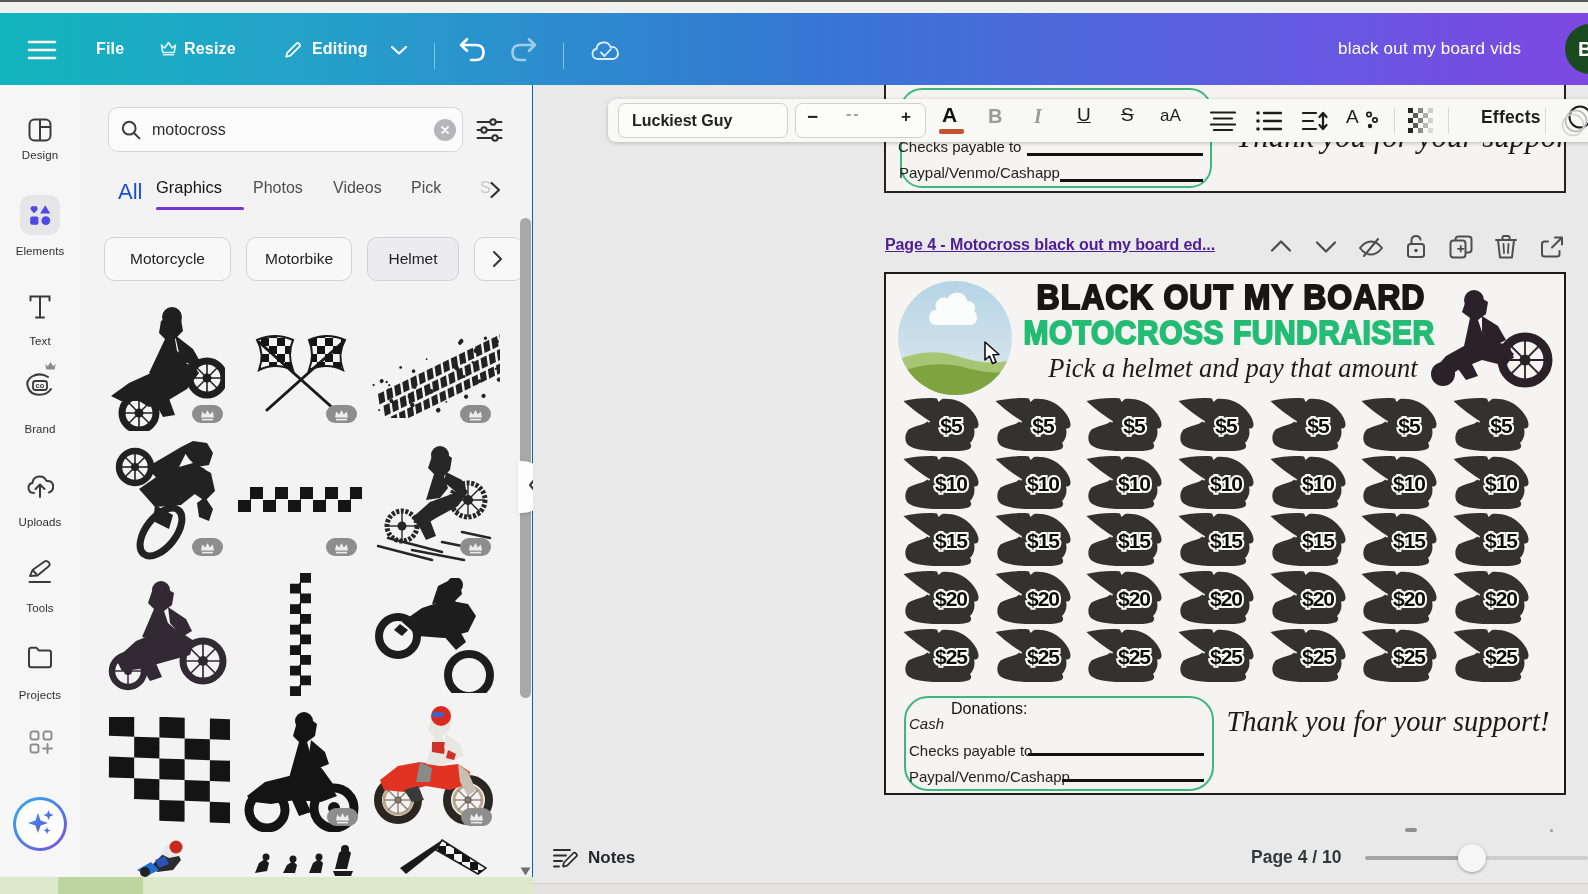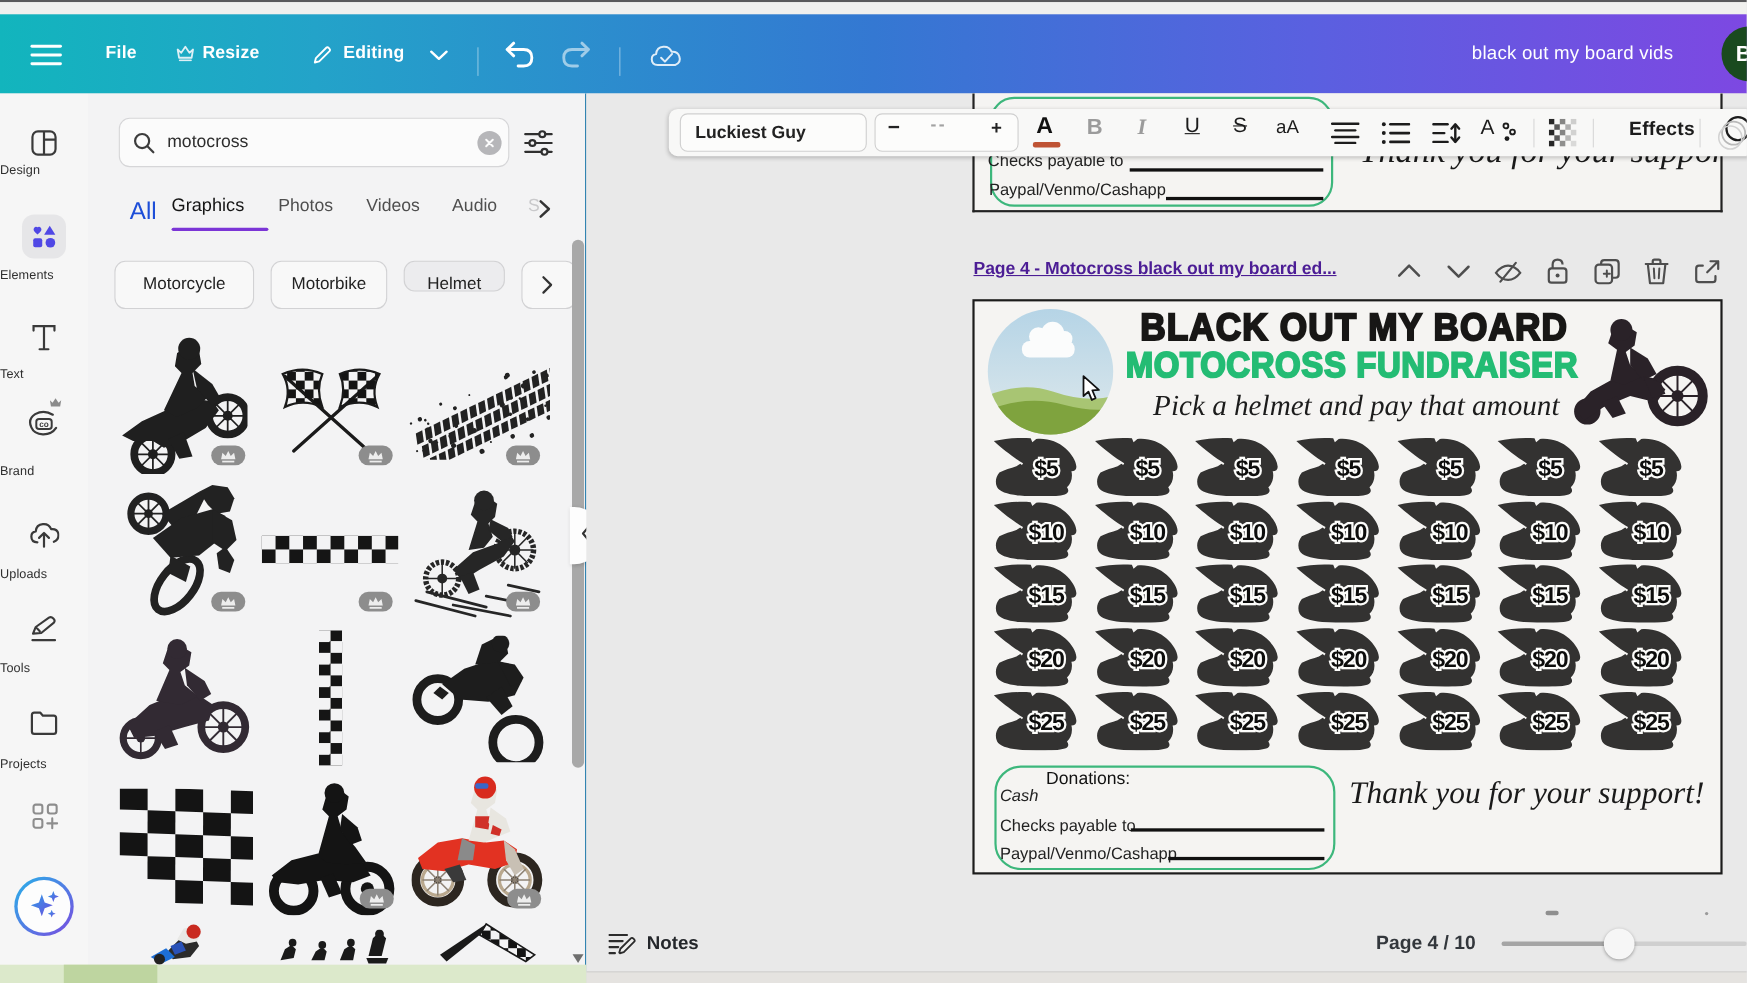--- a/index.html
+++ b/index.html
@@ -14,21 +14,21 @@
   
   #header { left:0; top:13px; width:1588px; height:72px;
     background:linear-gradient(90deg,#12b5bd 0%,#23a3c9 18%,#3478d2 50%,#5a60e0 75%,#7d48e2 100%);
     color:#fff; }
   #header .mi { position:absolute; top:0; height:72px; display:flex; align-items:center; color:#fff;
      font-size:16px; font-weight:bold; letter-spacing:.2px; }
   .hsep { position:absolute; top:30px; width:1px; height:26px; background:rgba(255,255,255,.45); }
 
   
   #rail { left:0; top:85px; width:80px; height:809px; background:#f6f6f6; }
-  .rlabel { position:absolute; width:80px; font-size:11.5px; color:#2f2f2f; letter-spacing:.1px;}
+  .rlabel { position:absolute; width:80px; text-align:center; font-size:11.5px; color:#2f2f2f; letter-spacing:.1px;}
 
   
   #panel { left:80px; top:85px; width:453px; height:809px; background:#f3f3f4; border-right:1px solid #0369a1; }
 
   
   #canvas { left:533px; top:85px; width:1055px; height:809px; background:#e9e9e9; }
 
   
   #page3 { position:absolute; left:884px; top:85px; width:682px; height:108px; background:#f5f4f2;
            border-left:2px solid #222; border-right:2px solid #222; border-bottom:2px solid #222;}
@@ -183,29 +183,29 @@
         <circle cx="8" cy="13" r="2.7" fill="#f3f3f4"></circle>
         <circle cx="19" cy="21" r="2.7" fill="#f3f3f4"></circle>
       </g>
     </svg>
 
     <div class="abs" style="left:38px;top:94px;font-size:22px;color:#1d4ed8;">All</div>
     <div class="abs" style="left:76px;top:93px;font-size:16.5px;color:#141414;font-weight:normal;">Graphics</div>
     <div class="abs" style="left:76px;top:122px;width:88px;height:3px;background:#7b35d6;border-radius:2px;"></div>
     <div class="abs" style="left:173px;top:94px;font-size:16px;color:#4e4e4e;">Photos</div>
     <div class="abs" style="left:253px;top:94px;font-size:16px;color:#4e4e4e;">Videos</div>
-    <div class="abs" style="left:331px;top:94px;font-size:16px;color:#4e4e4e;">Audio</div>
+    <div class="abs" style="left:331px;top:94px;font-size:16px;color:#4e4e4e;">Pick</div>
     <div class="abs" style="left:400px;top:94px;font-size:16px;color:#c9c9cb;">S</div>
     <svg class="abs" style="left:409px;top:96px" width="12" height="18" viewBox="0 0 12 18">
       <path d="M2.5 2 L10 9 L2.5 16" fill="none" stroke="#333" stroke-width="2.2" stroke-linecap="round" stroke-linejoin="round"></path>
     </svg>
 
     <div class="abs" style="left:24px;top:152px;width:127px;height:44px;border:1.5px solid #d2d2d4;border-radius:10px;background:#f8f8f8;text-align:center;line-height:41px;font-size:15.5px;color:#222;">Motorcycle</div>
     <div class="abs" style="left:166px;top:152px;width:106px;height:44px;border:1.5px solid #d2d2d4;border-radius:10px;background:#f8f8f8;text-align:center;line-height:41px;font-size:15.5px;color:#222;">Motorbike</div>
-    <div class="abs" style="left:287px;top:152px;width:92px;height:28px;border:1.5px solid #d2d2d4;border-radius:10px;background:#ececee;text-align:center;line-height:41px;font-size:15.5px;color:#222;">Helmet</div>
+    <div class="abs" style="left:287px;top:152px;width:92px;height:44px;border:1.5px solid #d2d2d4;border-radius:10px;background:#ececee;text-align:center;line-height:41px;font-size:15.5px;color:#222;">Helmet</div>
     <div class="abs" style="left:394px;top:152px;width:50px;height:44px;border:1.5px solid #d2d2d4;border-radius:10px;background:#f8f8f8;"></div>
     <svg class="abs" style="left:412px;top:165px" width="11" height="18" viewBox="0 0 11 18">
       <path d="M2 2 L9 9 L2 16" fill="none" stroke="#333" stroke-width="2" stroke-linecap="round" stroke-linejoin="round"></path>
     </svg>
 
     <div id="grid">
 <svg width="0" height="0" class="abs">
         <defs>
 <pattern id="chk8" width="16" height="16" patternUnits="userSpaceOnUse">
   <rect width="8" height="8" fill="#141414"></rect>

